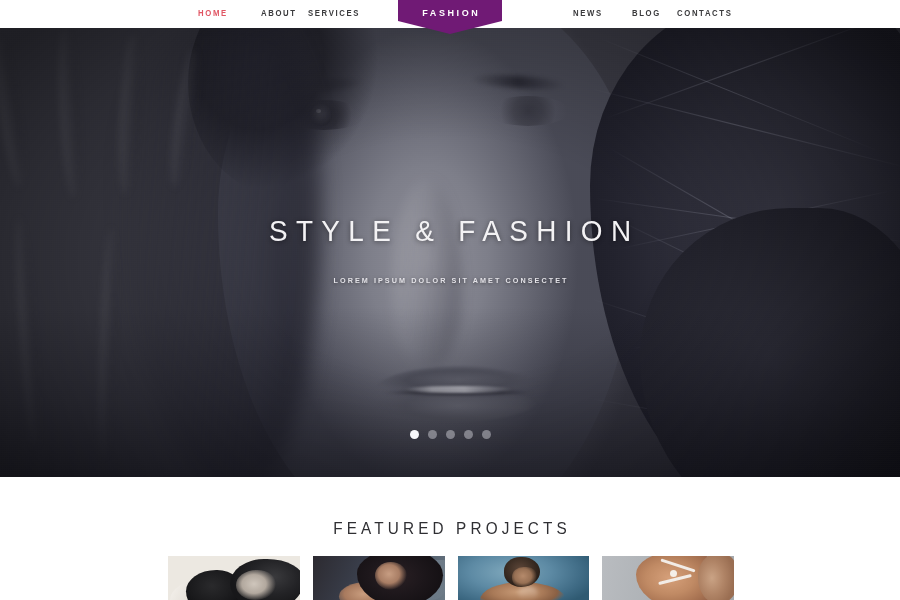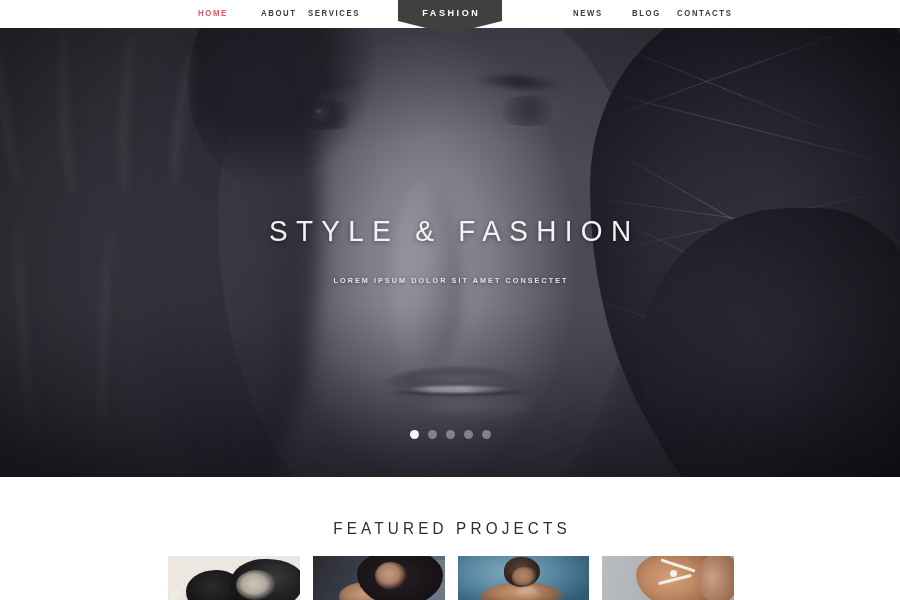--- a/index.html
+++ b/index.html
@@ -35,21 +35,21 @@
     line-height:11px;
     transform:scaleX(0.86);
     transform-origin:left center;
   }
   .nav-link.active{ color:#e05563; }
 
   .nav-badge{
     position:absolute;
     left:398px; top:0;
     width:104px; height:34px;
-    background:#404040;
+    background:#701a75;
     clip-path:polygon(0 0, 100% 0, 100% 62%, 50% 100%, 0 62%);
     z-index:45;
     cursor:pointer;
   }
   .nav-badge-label{
     position:absolute;
     left:0; right:0; top:8px;
     text-align:center;
     font-size:9px;
     font-weight:700;

